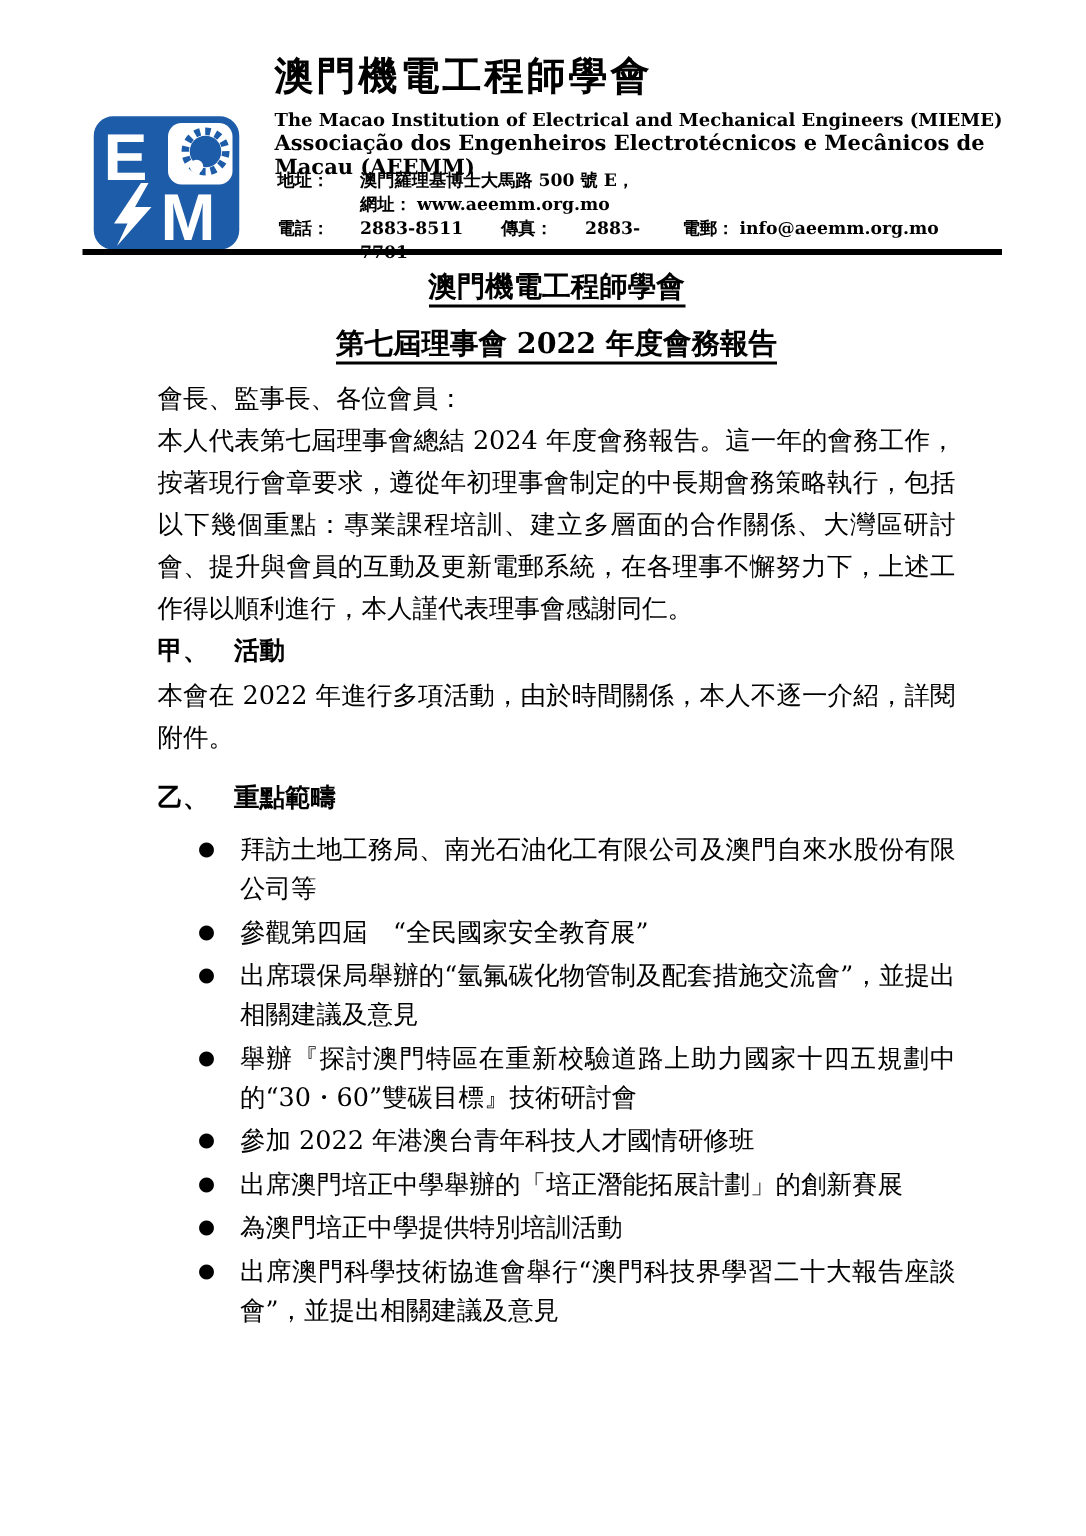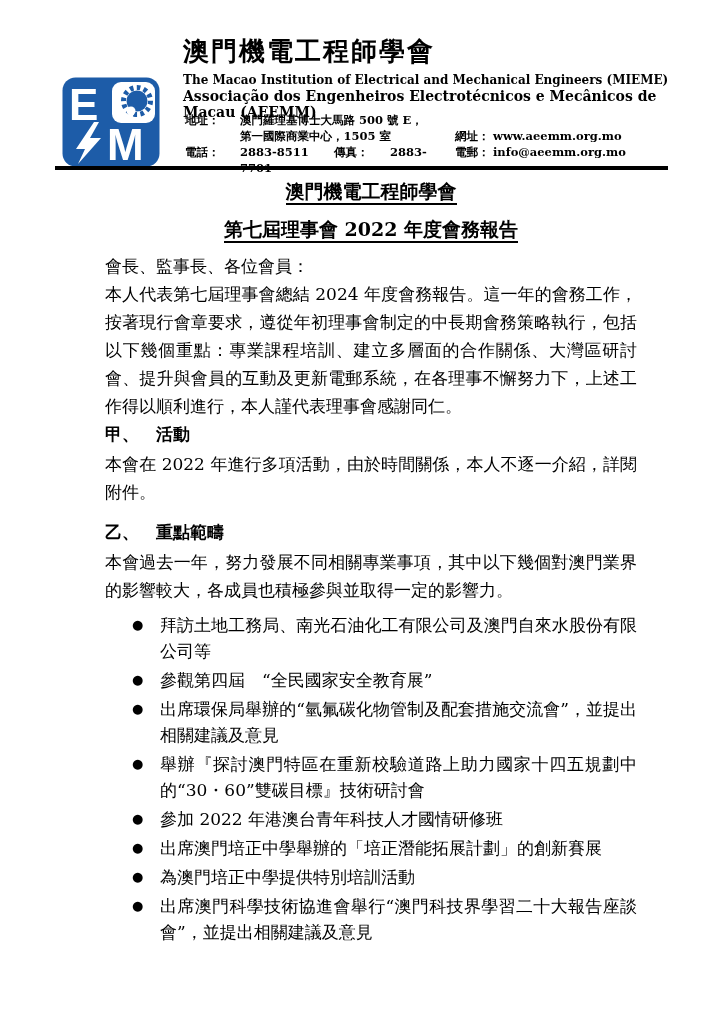--- a/index.html
+++ b/index.html
@@ -88,21 +88,20 @@
 
   <div class="contact">
     <div class="crow">
       <span class="cl">地址：</span>
       <span class="cv">澳門羅理基博士大馬路 500 號 E，</span>
       <span class="cl2"></span>
       <span class="cv2"></span>
     </div>
     <div class="crow">
       <span class="cl"></span>
-      <span class="cv">第一國際商業中心，1505 室</span>
       <span class="cl2">網址：</span>
       <span class="cv2">www.aeemm.org.mo</span>
     </div>
     <div class="crow">
       <span class="cl">電話：</span>
       <span class="cv">
         <span class="phone-val">2883-8511</span>
         <span class="fax-lab">傳真：</span>
         <span>2883-7701</span>
       </span>
@@ -123,21 +122,20 @@
     </h2>
 
     <p class="para salutation">會長、監事長、各位會員：</p>
 
     <p class="para intro-para">本人代表第七屆理事會總結 2024 年度會務報告。這一年的會務工作，按著現行會章要求，遵從年初理事會制定的中長期會務策略執行，包括以下幾個重點：專業課程培訓、建立多層面的合作關係、大灣區研討會、提升與會員的互動及更新電郵系統，在各理事不懈努力下，上述工作得以順利進行，本人謹代表理事會感謝同仁。</p>
 
     <p class="sec-heading first">甲、　活動</p>
     <p class="para sec-body">本會在 2022 年進行多項活動，由於時間關係，本人不逐一介紹，詳閱附件。</p>
 
     <p class="sec-heading second">乙、　重點範疇</p>
-    <p class="para sec-body">本會過去一年，努力發展不同相關專業事項，其中以下幾個對澳門業界的影響較大，各成員也積極參與並取得一定的影響力。</p>
 
     <ul class="bullets">
       <li>
         <span class="marker">●</span>
         <span class="b-text">拜訪土地工務局、南光石油化工有限公司及澳門自來水股份有限公司等</span>
       </li>
       <li>
         <span class="marker">●</span>
         <span class="b-text">參觀第四屆　“全民國家安全教育展”</span>
       </li>

